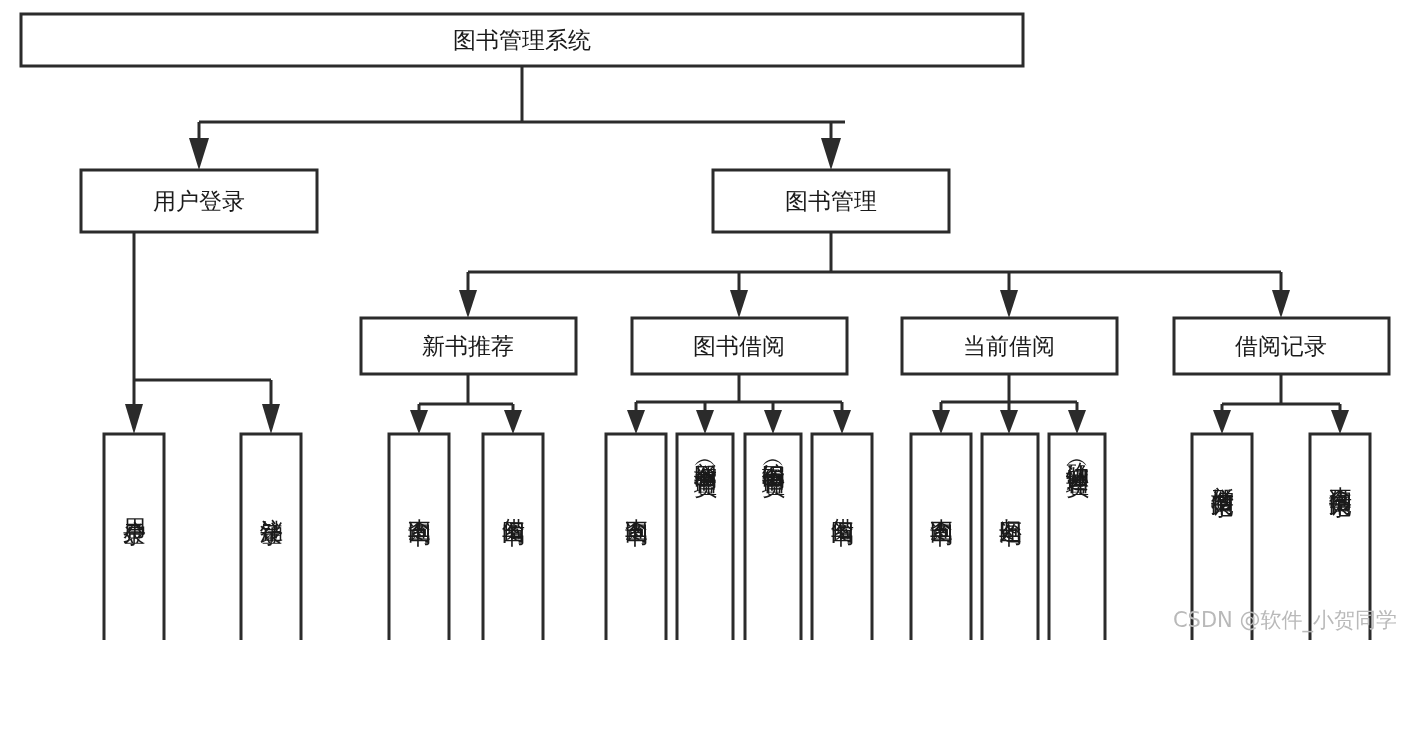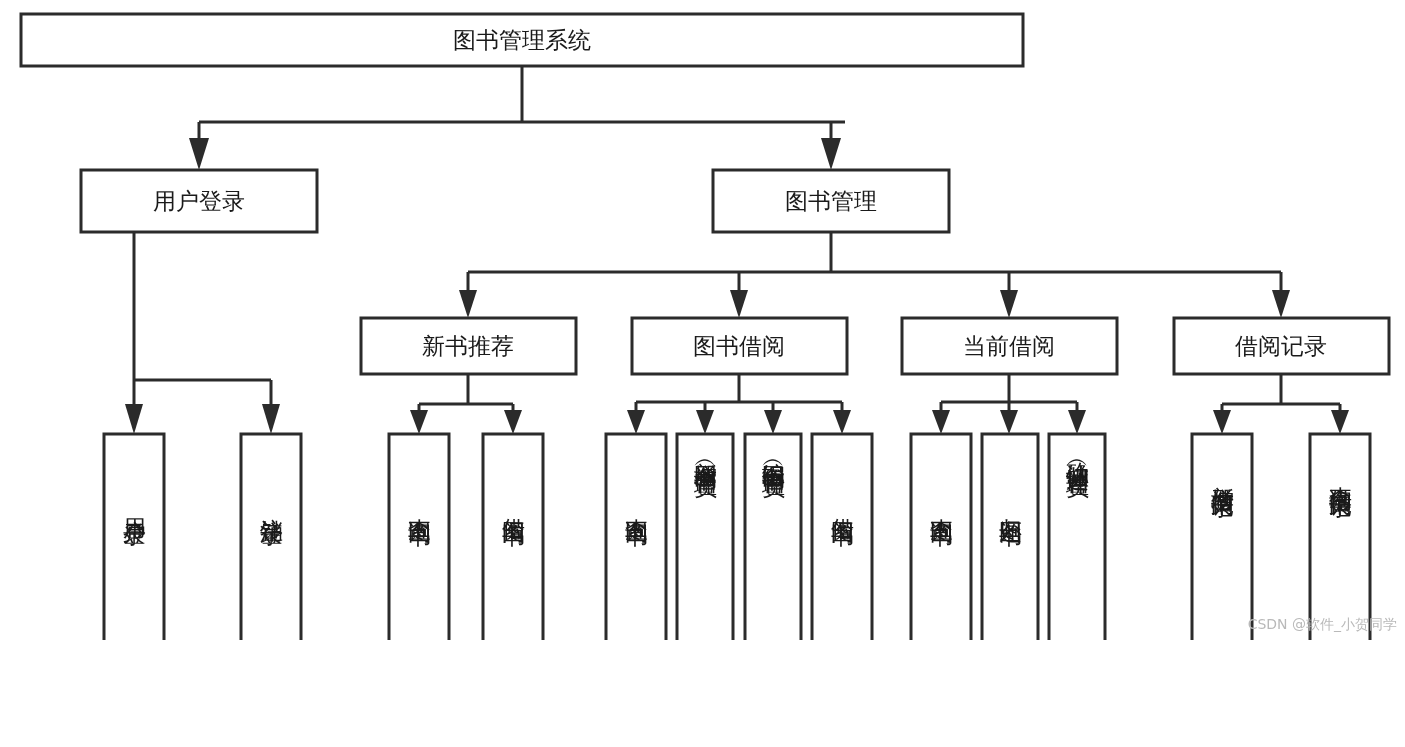--- a/index.html
+++ b/index.html
@@ -63,21 +63,21 @@
     color: #1a1a1a;
     letter-spacing: 2px;
     white-space: nowrap;
     text-align: center;
   }
   .watermark {
     position: absolute;
     right: 8px;
     bottom: 6px;
     font-family: "DejaVu Sans", "Liberation Sans", sans-serif;
-    font-size: 14px;
+    font-size: 21px;
     color: #b9b9b9;
     white-space: nowrap;
     user-select: none;
     text-align: right;
   }
 </style>
 </head>
 <body>
 
 <div id="diagram-root">

